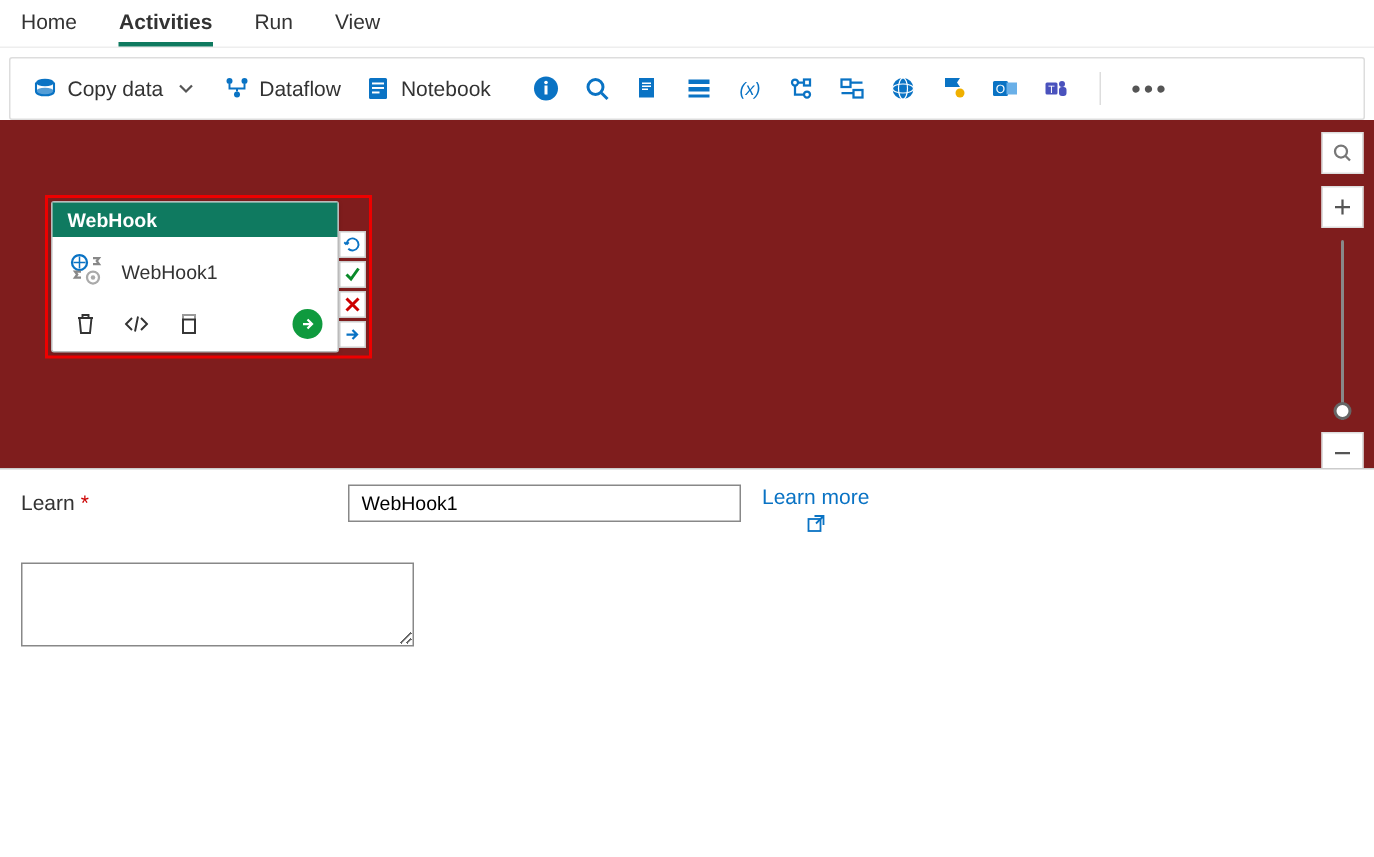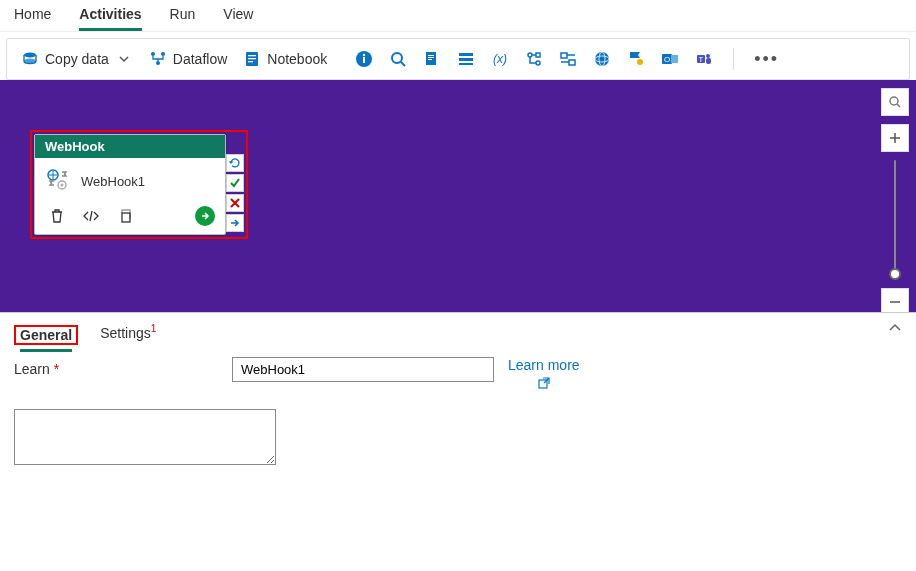--- a/index.html
+++ b/index.html
@@ -12,21 +12,21 @@
 
 
 .toolbar { display: flex; align-items: center; gap: 16px; padding: 8px 14px; border: 1px solid #ddd; margin: 6px 6px 0 6px; border-radius: 2px; height: 42px; background:#fff;}
 .tb-btn { display: flex; align-items: center; gap: 6px; cursor: pointer; font-size: 14px; color: #333; }
 .tb-sep { width:1px; height:22px; background:#ddd; margin:0 4px;}
 .icon-box { display:inline-flex; width:18px; height:18px; justify-content:center; align-items:center; }
 .icon-blue { color:#0a73c4; }
 .more-dots{ font-size:18px; letter-spacing:2px; color:#555; cursor:pointer;}
 
 
-.canvas { position: relative; background: #4c1d95; margin: 0; height: 232px; border-top: none; padding-top: 50px; padding-left: 30px;}
+.canvas { position: relative; background: #7f1d1d; margin: 0; height: 232px; border-top: none; padding-top: 50px; padding-left: 30px;}
 .canvas-side { position:absolute; right:6px; top:8px; width:30px; display:flex; flex-direction:column; align-items:center; gap:8px;}
 .cs-btn { width:28px; height:28px; background:#fff; border:1px solid #ddd; display:flex; align-items:center; justify-content:center; cursor:pointer; color:#555;}
 .cs-track{ width:2px; height:120px; background:#888; border-radius:1px; position:relative;}
 .cs-thumb{ position:absolute; left:50%; transform:translateX(-50%); top:108px; width:12px; height:12px; border-radius:50%; background:#fff; border:2px solid #666;}
 
 
 .node-wrap{ position:relative; width:218px;}
 .highlight{ border:2px solid #e00; padding:2px; }
 .node{ width:192px; background:#fff; border:1px solid #bbb; border-radius:2px; box-shadow:0 1px 3px rgba(0,0,0,0.15);}
 .node-header{ background:#0f7a60; color:#fff; font-weight:600; padding:4px 10px; font-size:13px;}
@@ -273,33 +273,20 @@
       <svg width="14" height="14" viewBox="0 0 14 14">
           <path d="M2 7h10" stroke="#555" stroke-width="1.5"></path>
         </svg>
     </div>
   </div>
 
   <div class="resize-handle"></div>
 </div>
 
 <div class="props">
-  <div class="props-tabs">
-    <span class="tab-highlight">
-      <span class="ptab active">General</span>
-    </span>
-    <span class="ptab">
-      <span>Settings</span><span class="sup">1</span>
-    </span>
-    <span class="collapse">
-      <svg width="14" height="14" viewBox="0 0 14 14">
-          <path d="M2 9l5-5 5 5" fill="none" stroke="#666" stroke-width="1.5"></path>
-        </svg>
-    </span>
-  </div>
 
   <div class="prow">
     <div class="plabel">
       <span>Learn</span><span class="req">*</span>
     </div>
     <input class="pinput" value="WebHook1" style="">
     <span class="learn">
       <span>Learn more</span>
       <svg width="12" height="12" viewBox="0 0 12 12">
           <rect x="1" y="3" width="8" height="8" fill="none" stroke="#0a73c4" stroke-width="1.2"></rect>

